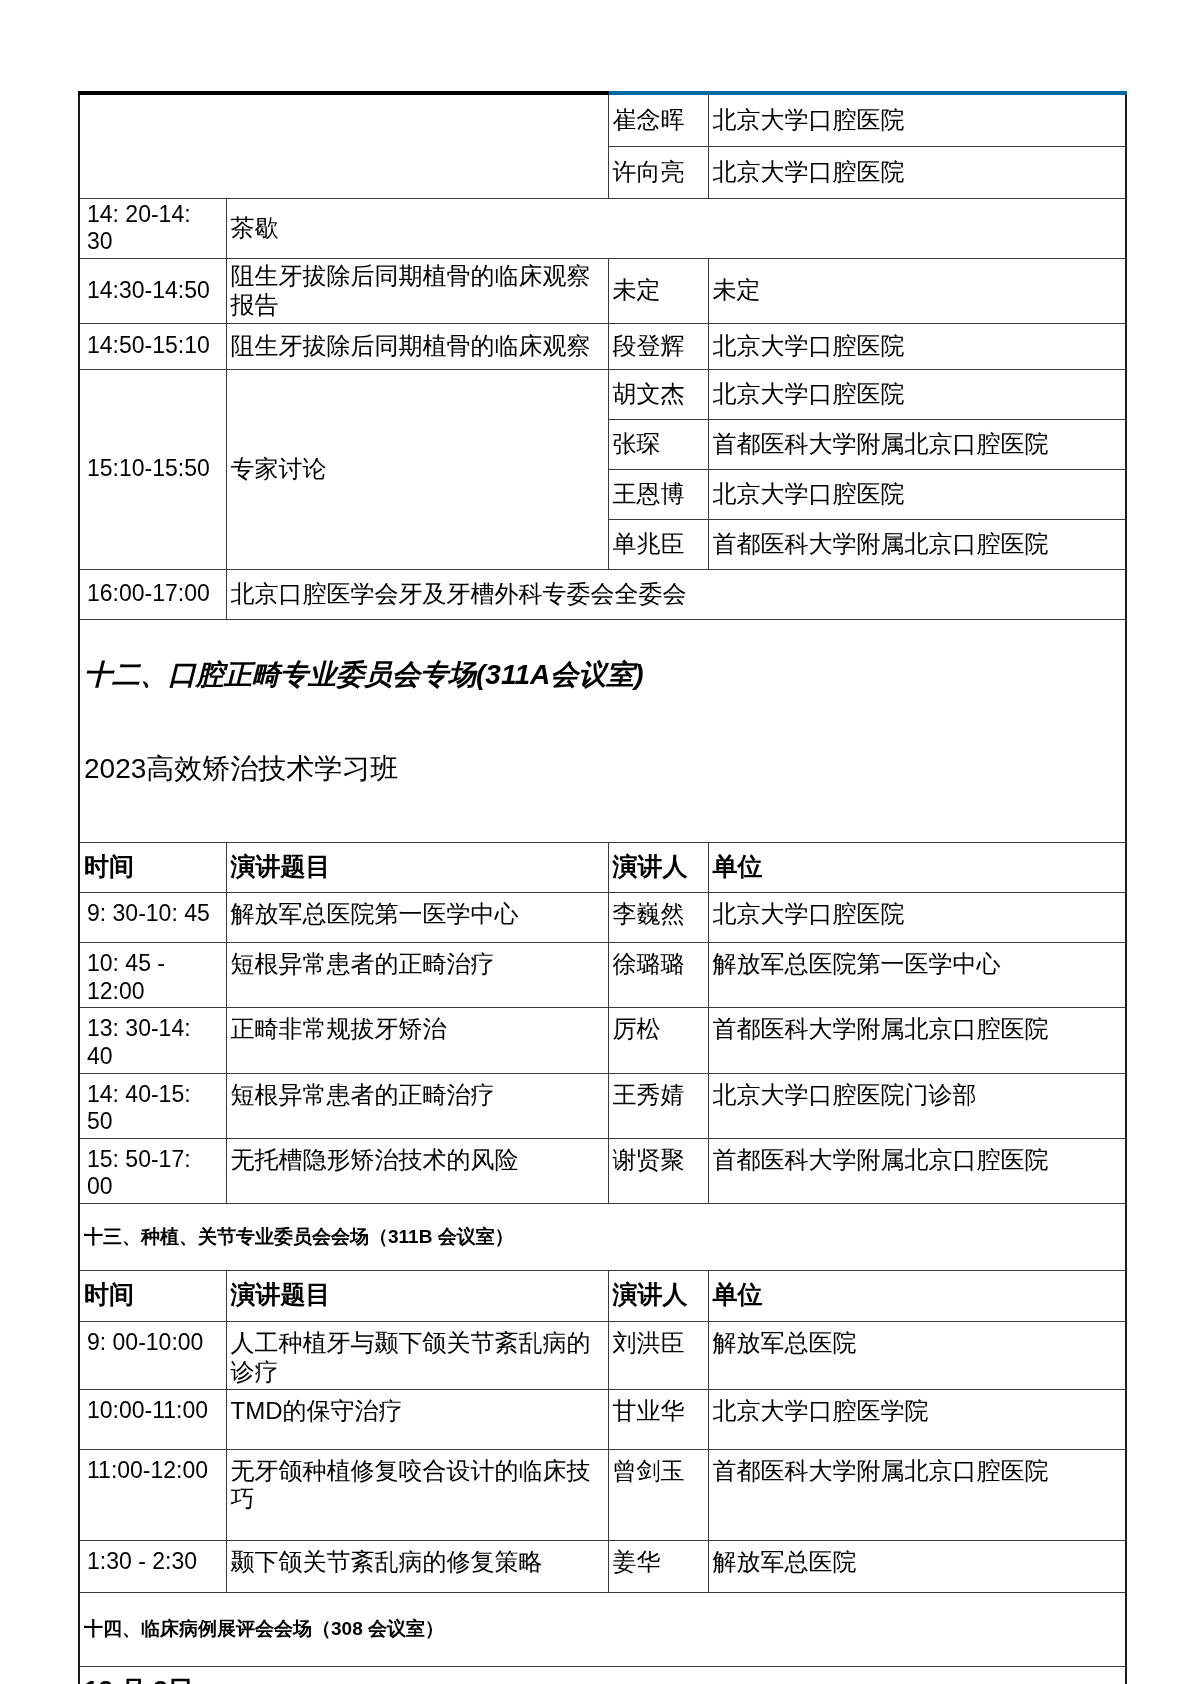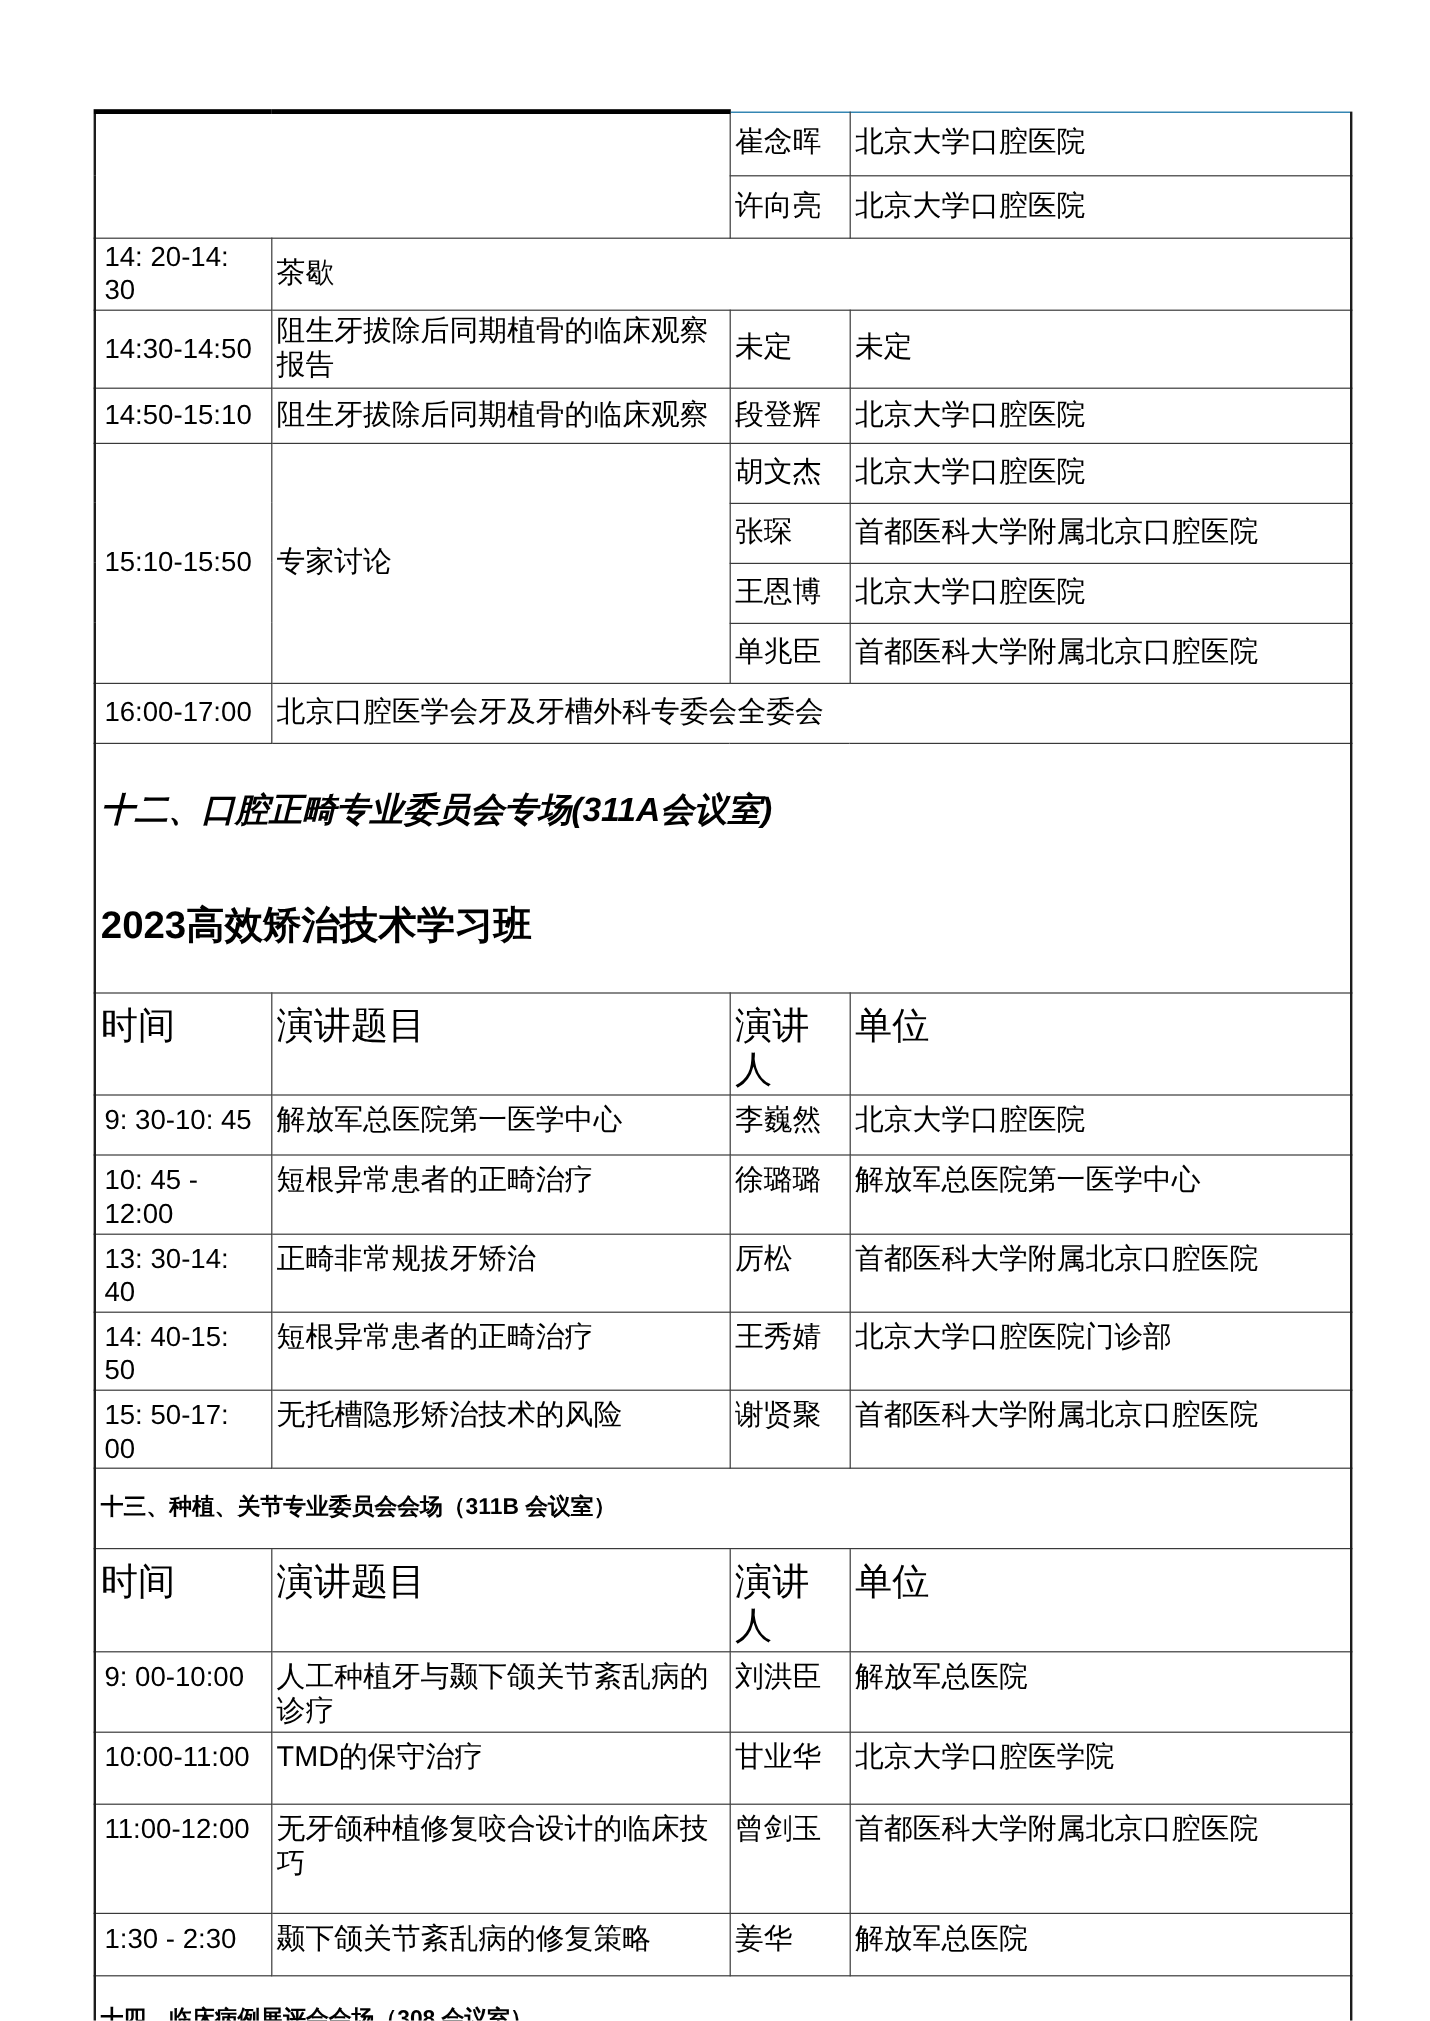--- a/index.html
+++ b/index.html
@@ -19,26 +19,26 @@
   td {
     border:1px solid #3a3a3a;
     vertical-align:middle;
     font-size:24px; line-height:1.2;
     padding:2px 3px 2px 4px;
     white-space:pre-line;
     overflow:hidden;
   }
   td.time { font-size:23px; padding-left:7px; }
   tr.vtop td { vertical-align:top; padding-top:7px; }
-  td.hdr { font-weight:normal; font-size:31px; vertical-align:top; padding-top:8px; }
+  td.hdr { font-weight:bold; font-size:25px; vertical-align:top; padding-top:8px; }
   td.topborder-thick { border-top:4px solid #000; }
-  td.topborder-thin  { border-top:1px solid #0369a1; }
+  td.topborder-thin  { border-top:4px solid #0369a1; }
   td.sect { font-weight:bold; font-size:19px; padding-left:4px; }
   .sect-title-line { font-weight:bold; font-size:28px; margin-top:8px;font-style:italic; }
-  .sect-sub-line   { font-weight:bold; font-size:32px; margin-top:31px; margin-bottom:6px; }
+  .sect-sub-line   { font-weight:normal; font-size:28px; margin-top:31px; margin-bottom:26px; }
   td.daterow { font-weight:bold; font-size:26px; vertical-align:top; padding-top:8px; }
 </style>
 </head>
 <body>
 
 <div class="page">
   <table class="sched">
     <colgroup>
       <col style="width:147px">
         <col style="width:382px">

